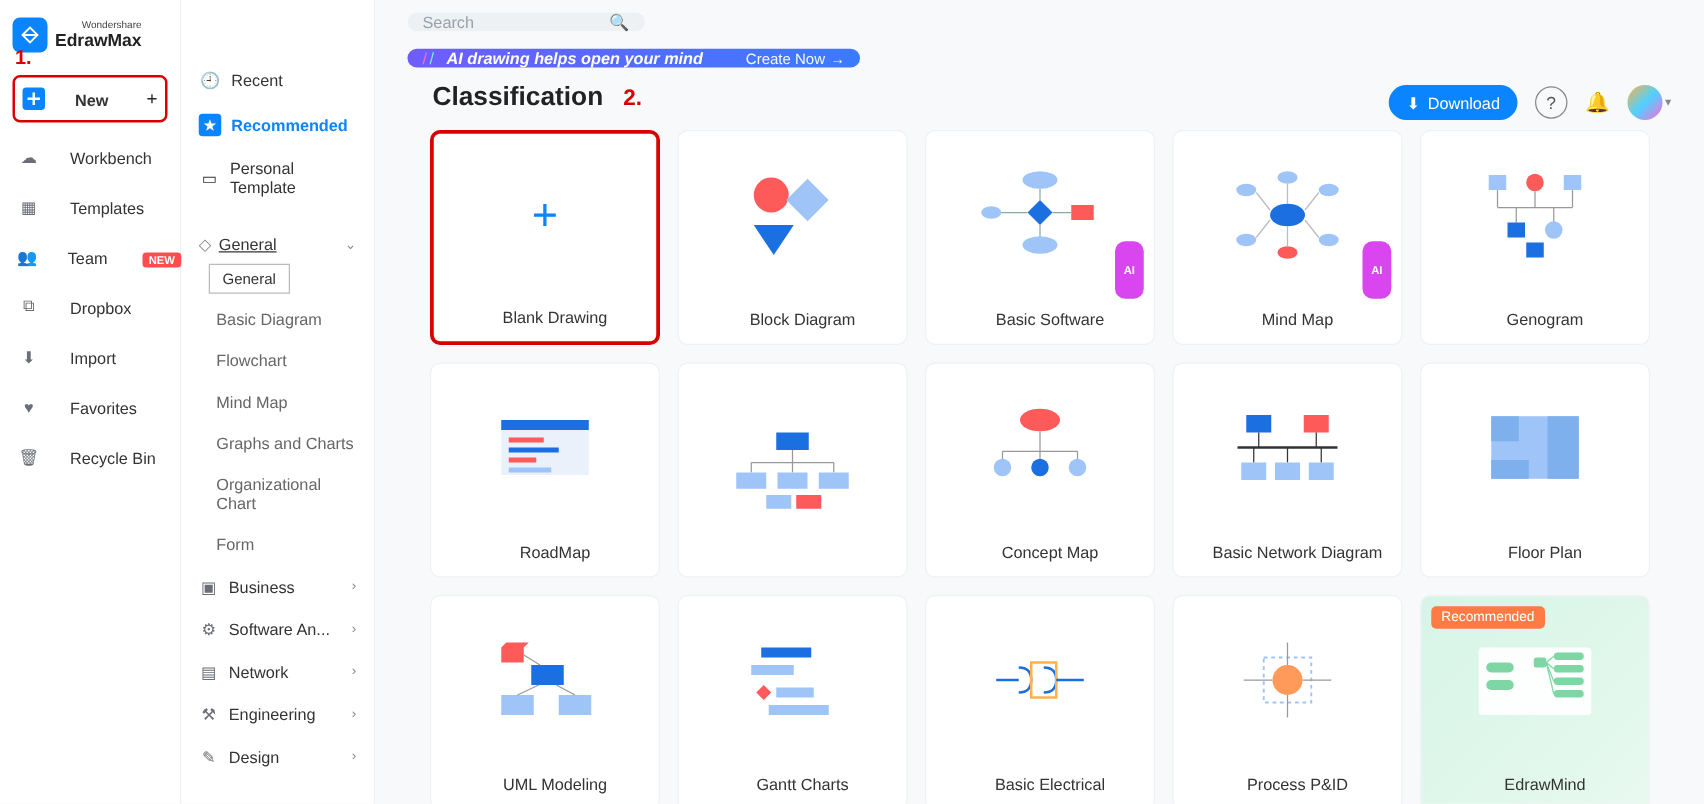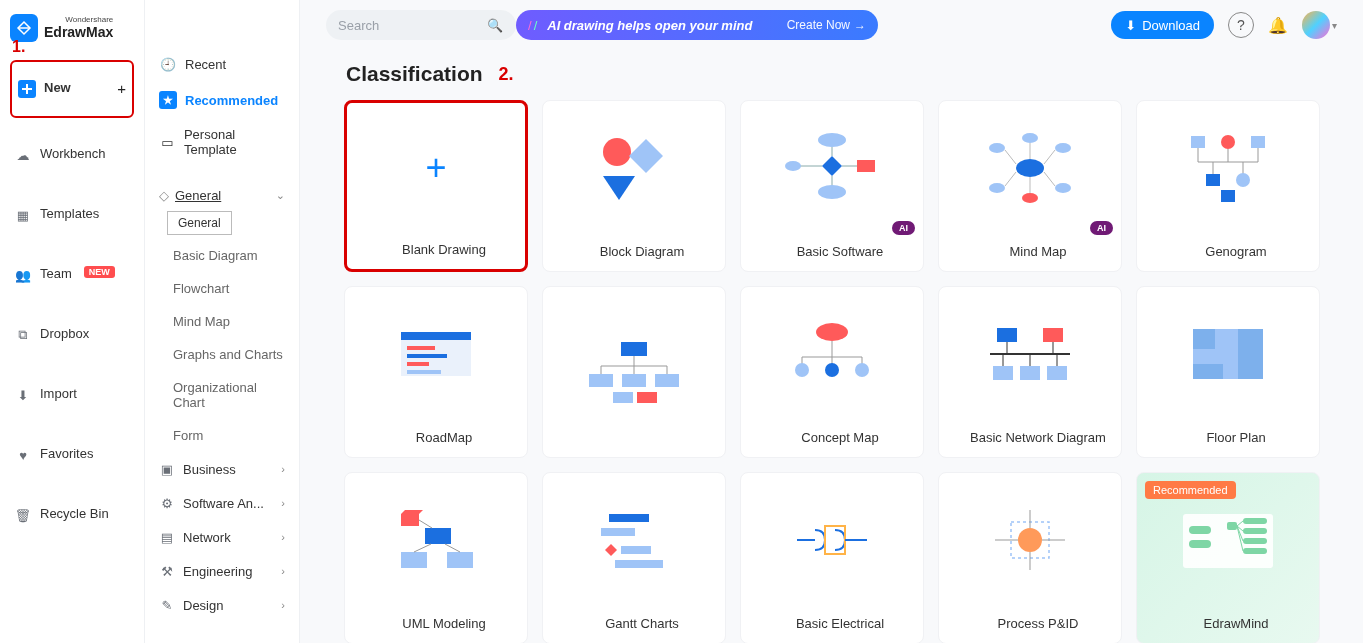--- a/index.html
+++ b/index.html
@@ -8,21 +8,21 @@
 
 .sidebar-left { width: 145px; background: #ffffff; border-right: 1px solid #eef0f3; display: flex; flex-direction: column; padding-top: 8px; }
 .logo-row { display: flex; align-items: center; padding: 6px 10px 14px 10px; gap: 6px; }
 .logo-box { width: 28px; height: 28px; background: #0a84ff; border-radius: 6px; display: flex; align-items: center; justify-content: center; }
 .logo-box svg { width: 18px; height: 18px; }
 .logo-text { display: flex; flex-direction: column; line-height: 1.05; align-items: flex-end; }
 .logo-text .small { font-size: 8px; color: #444; }
 .logo-text .big { font-size: 14px; font-weight: 700; color: #222; }
 .annotation-1 { position: absolute; left: 12px; top: 38px; color: #d90000; font-weight: 700; font-size: 16px; }
 .sidebar-left .nav { display: flex; flex-direction: column; padding: 4px 8px; gap: 6px; position: relative; }
-.nav-item { display: flex; align-items: flex-start; gap: 8px; padding: 18px 6px; border-radius: 6px; font-size: 13px; color: #333; cursor: pointer; position: relative; }
+.nav-item { display: flex; align-items: flex-end; gap: 24px; padding: 8px 6px; border-radius: 6px; font-size: 13px; color: #333; cursor: pointer; position: relative; }
 .nav-item .icon { width: 18px; height: 18px; display: flex; align-items: center; justify-content: center; color: #6a6f77; }
 .nav-item.new-btn { border: 2px solid #d90000; margin: 0 2px 4px 2px; }
 .nav-item.new-btn .plus-box { width: 18px; height: 18px; background: #0a84ff; border-radius: 3px; display: flex; align-items: center; justify-content: center; }
 .nav-item.new-btn .trailing-plus { margin-left: auto; color: #222; font-size: 15px; }
 .nav-item .badge-new { margin-left: 4px; background: #ff4d4f; color: #fff; font-size: 9px; font-weight: 700; padding: 1px 5px; border-radius: 3px; }
 
 
 .sidebar-second { width: 155px; background: #ffffff; display: flex; flex-direction: column; padding-top: 46px; border-right: 1px solid #eef0f3; }
 .sidebar-second .section-item { display: flex; align-items: center; gap: 8px; padding: 9px 14px; font-size: 13px; color: #333; cursor: pointer; }
 .section-item.active { color: #0a84ff; font-weight: 600; }
@@ -32,21 +32,21 @@
 .category-head .chev { margin-left: auto; color: #888; font-size: 11px; }
 .category-head .underline { text-decoration: underline; }
 .tooltip-box { margin: 2px 0 4px 22px; border: 1px solid #bbb; background: #fff; padding: 4px 10px; font-size: 12px; color: #333; width: fit-content; }
 .sub-item { padding: 9px 14px 9px 28px; font-size: 13px; color: #666; cursor: pointer; }
 .cat-row { display: flex; align-items: center; gap: 8px; padding: 9px 14px; font-size: 13px; color: #333; cursor: pointer; }
 .cat-row .chev { margin-left: auto; color: #888; font-size: 11px; }
 .cat-row .cicon { width: 16px; height: 16px; display:inline-flex; align-items:center; justify-content:center; color:#6a6f77;}
 
 
 .main { flex: 1; display: flex; flex-direction: column; background: #f8f9fb; padding: 10px 26px 0 26px; }
-.topbar { display: flex; height: 34px; margin-bottom: 22px; }
+.topbar { display: flex; gap: 14px; height: 34px; margin-bottom: 22px; flex-direction: column; }
 .search-box { width: 190px; height: 30px; background: #eef1f4; border-radius: 15px; display: flex; align-items: center; padding: 0 12px; color: #9aa0a8; font-size: 13px; justify-content: space-between; }
 .ai-banner { width: 362px; height: 30px; background: linear-gradient(90deg, #6f5cff, #3a7bff); border-radius: 15px; display: flex; align-items: center; padding: 0 12px; color: #fff; font-size: 13px; gap: 10px; }
 .ai-banner .sparkle { display:inline-flex; gap:2px;}
 .ai-banner .spacer { flex: 1; }
 .ai-banner .create-now { font-size: 12px; opacity: 0.95; display:flex; align-items:center; gap:4px;}
 .top-right { margin-left: auto; display: flex; align-items: center; gap: 14px; }
 .download-btn { height: 28px; background: #0a84ff; color: #fff; border-radius: 14px; padding: 0 14px; display: flex; align-items: center; gap: 6px; font-size: 13px; cursor: pointer; }
 .icon-btn { width: 26px; height: 26px; border: 1.5px solid #888; border-radius: 50%; display: flex; align-items: center; justify-content: center; color: #555; font-size: 14px; cursor: pointer; }
 .bell-btn { width: 20px; height: 20px; display: flex; align-items: center; justify-content: center; color: #555; cursor: pointer; }
 .avatar { width: 28px; height: 28px; border-radius: 50%; background: linear-gradient(135deg,#ffb347,#4fd1ff,#ff6ad5); cursor:pointer; position:relative;}
@@ -55,21 +55,21 @@
 
 .section-title-row { display: flex; align-items: center; gap: 16px; margin-bottom: 14px; margin-left: 20px; }
 .section-title { font-size: 21px; font-weight: 700; color: #222; }
 .annotation-2 { color: #d90000; font-weight: 700; font-size: 18px; }
 
 .grid { display: grid; grid-template-columns: repeat(5, 184px); gap: 14px 14px; margin-left: 18px; }
 .card { width: 184px; height: 172px; background: #fff; border-radius: 8px; display: flex; flex-direction: column; cursor: pointer; position: relative; border: 1px solid #f0f1f4;}
 .card.highlighted { border: 3px solid #d90000; }
 .card .preview { flex: 1; display: flex; align-items: center; justify-content: center; position: relative; }
 .card .label { text-align: center; font-size: 13px; color: #333; padding: 10px 4px 12px 20px; }
-.card .ai-badge { position: absolute; right: 8px; bottom: 36px; background: #701a75; color: #fff; font-size: 9px; font-weight:700; padding: 2px 7px; border-radius: 8px; }
+.card .ai-badge { position: absolute; right: 8px; bottom: 36px; background: #d946ef; color: #fff; font-size: 9px; font-weight:700; padding: 18px 7px; border-radius: 8px; }
 .card .rec-badge { position: absolute; top: 8px; left: 8px; background: #ff7a45; color: #fff; font-size: 11px; padding: 3px 8px; border-radius: 4px; }
 .card.edrawmind { background: linear-gradient(135deg,#d6f5e6,#e8f9f0); }
 .plus-large { font-size: 36px; color: #0a84ff; font-weight: 300; }
 
 
 .svgbox { width: 110px; height: 80px; }
 </style>
 </head>
 <body>
 

